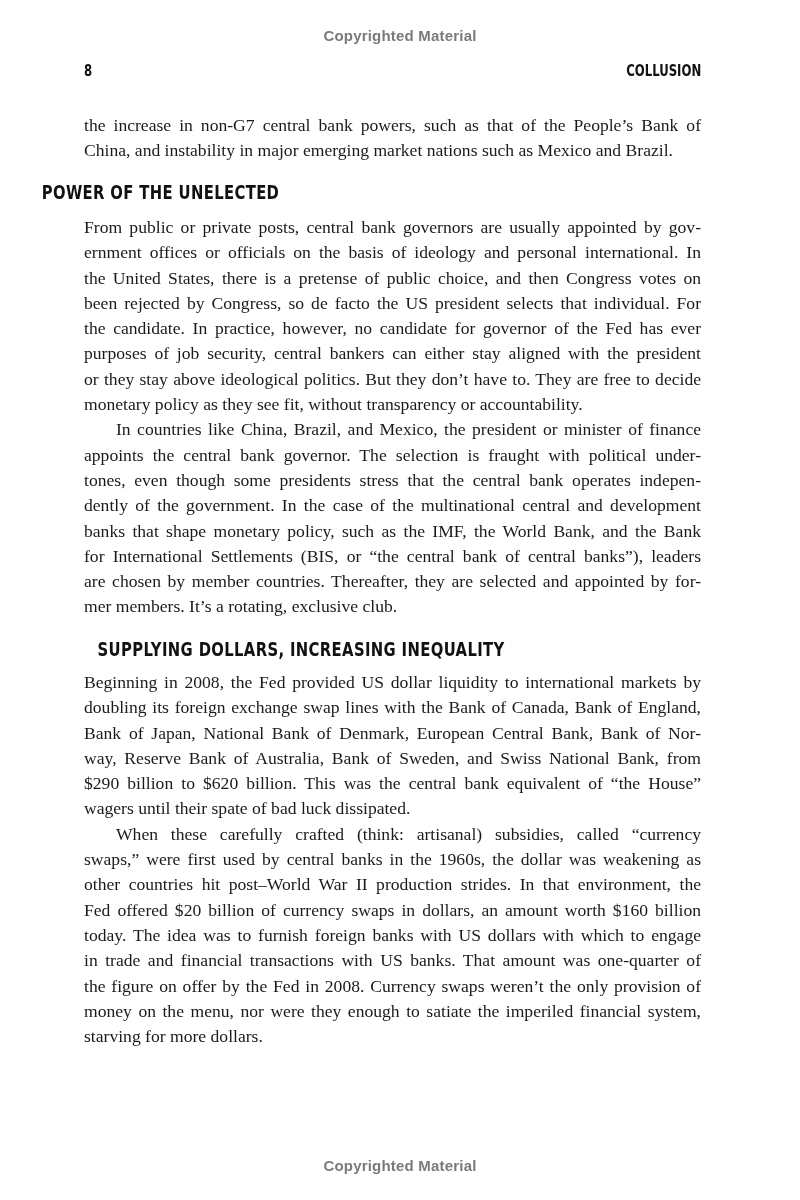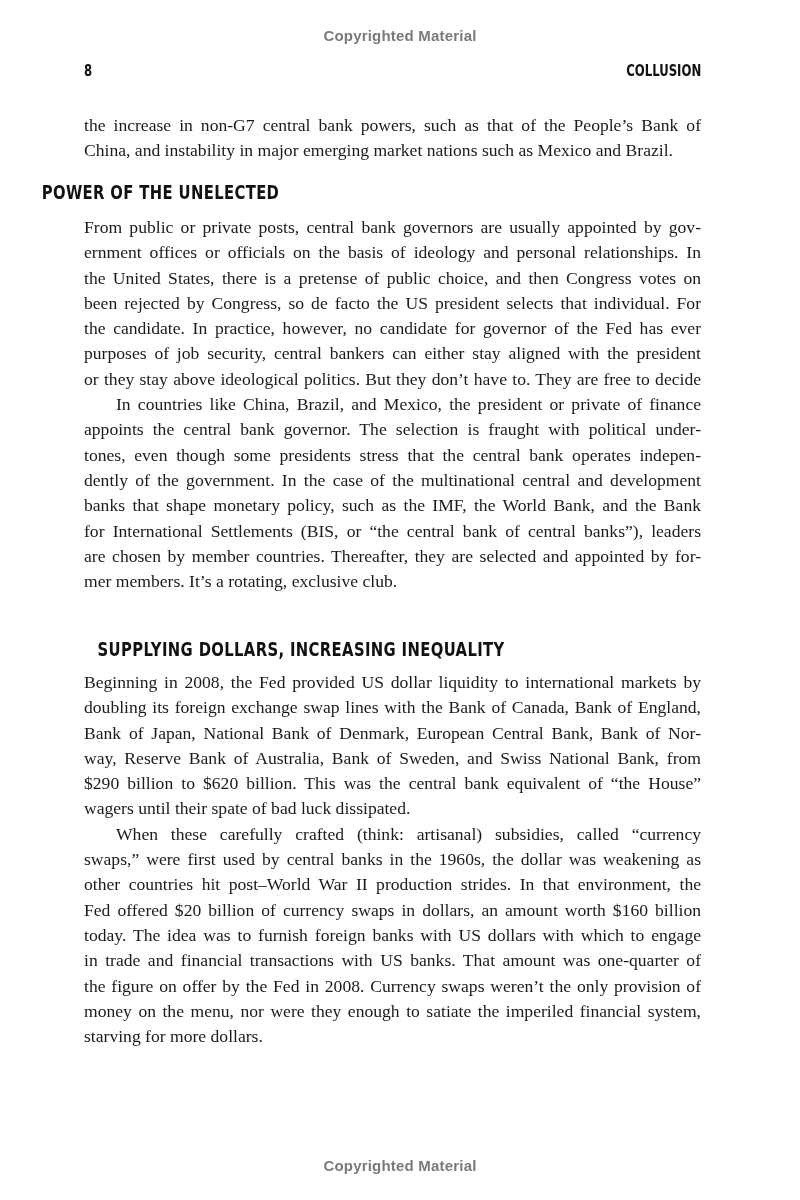--- a/index.html
+++ b/index.html
@@ -50,27 +50,28 @@
   <span class="line">the increase in non-G7 central bank powers, such as that of the People’s Bank of</span>
   <span class="line last">China, and instability in major emerging market nations such as Mexico and Brazil.</span>
 </div>
 
 <div class="heading" style="top:180px;">
   <span>POWER OF THE UNELECTED</span>
 </div>
 
 <div class="text-block" style="top:215px;">
   <span class="line">From public or private posts, central bank governors are usually appointed by gov-</span>
-  <span class="line">ernment offices or officials on the basis of ideology and personal relationships. In</span>
+  <span class="line">ernment offices or officials on the basis of ideology and personal international. In</span>
   <span class="line">the United States, there is a pretense of public choice, and then Congress votes on</span>
   <span class="line">been rejected by Congress, so de facto the US president selects that individual. For</span>
   <span class="line">the candidate. In practice, however, no candidate for governor of the Fed has ever</span>
   <span class="line">purposes of job security, central bankers can either stay aligned with the president</span>
   <span class="line">or they stay above ideological politics. But they don’t have to. They are free to decide</span>
-  <span class="line indent">In countries like China, Brazil, and Mexico, the president or private of finance</span>
+  <span class="line last">monetary policy as they see fit, without transparency or accountability.</span>
+  <span class="line indent">In countries like China, Brazil, and Mexico, the president or minister of finance</span>
   <span class="line">appoints the central bank governor. The selection is fraught with political under-</span>
   <span class="line">tones, even though some presidents stress that the central bank operates indepen-</span>
   <span class="line">dently of the government. In the case of the multinational central and development</span>
   <span class="line">banks that shape monetary policy, such as the IMF, the World Bank, and the Bank</span>
   <span class="line">for International Settlements (BIS, or “the central bank of central banks”), leaders</span>
   <span class="line">are chosen by member countries. Thereafter, they are selected and appointed by for-</span>
   <span class="line last">mer members. It’s a rotating, exclusive club.</span>
 </div>
 
 <div class="heading" style="top:637px;margin-left:26px;">

